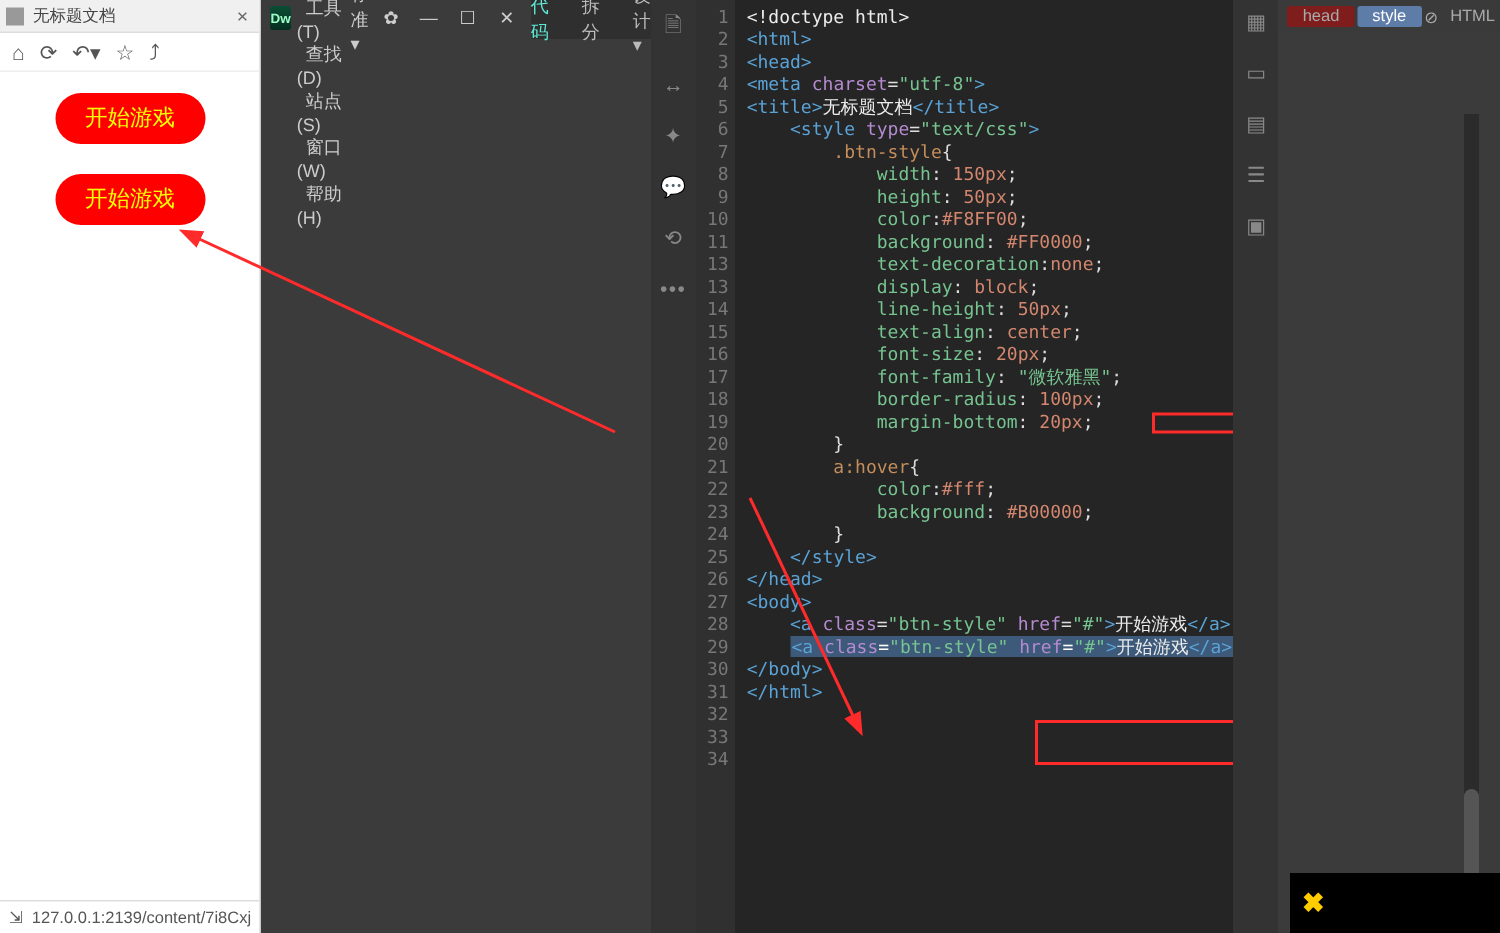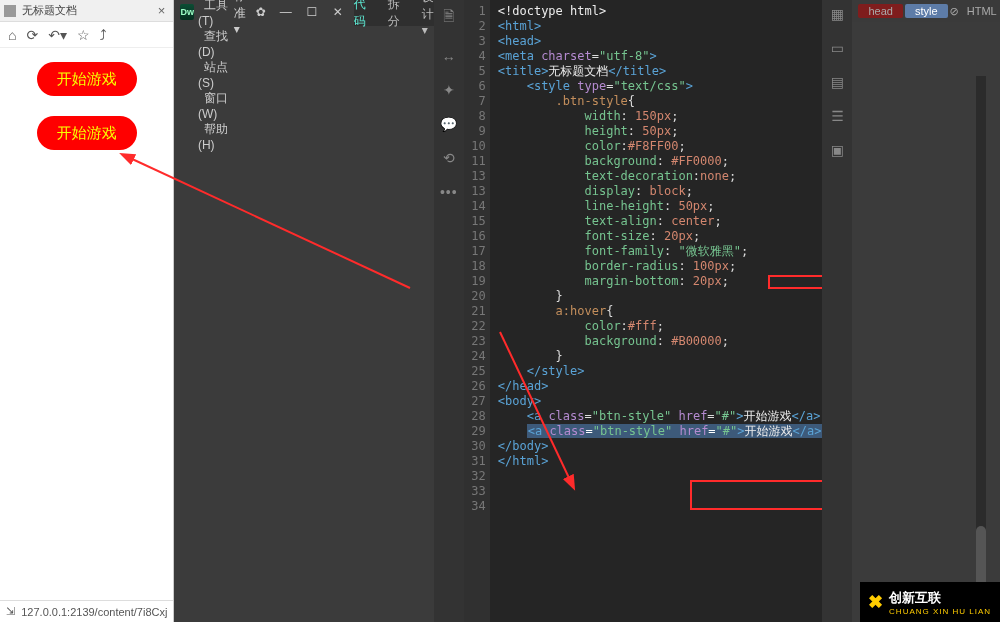--- a/index.html
+++ b/index.html
@@ -207,17 +207,13 @@
       <marker id="ah" markerWidth="10" markerHeight="10" refX="2" refY="3" orient="auto">
         <path d="M0,0 L0,6 L8,3 z" fill="#ff2b2b"></path>
       </marker>
     </defs>
   <line x1="410" y1="288" x2="130" y2="158" stroke="#ff2b2b" stroke-width="2" marker-end="url(#ah)"></line>
   <line x1="500" y1="332" x2="570" y2="480" stroke="#ff2b2b" stroke-width="2" marker-end="url(#ah)"></line>
 </svg>
 
 <div class="logo-corner">
   <span class="logo-mark">✖</span>
-  <div>
-    <div style="font-weight:bold;font-size:13px">创新互联</div>
-    <div class="logo-sub">CHUANG XIN HU LIAN</div>
-  </div>
 </div>
 
 </body></html>

